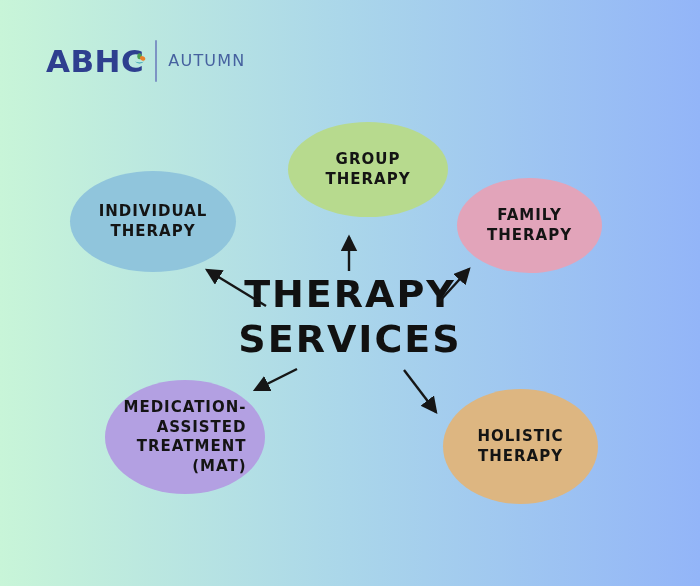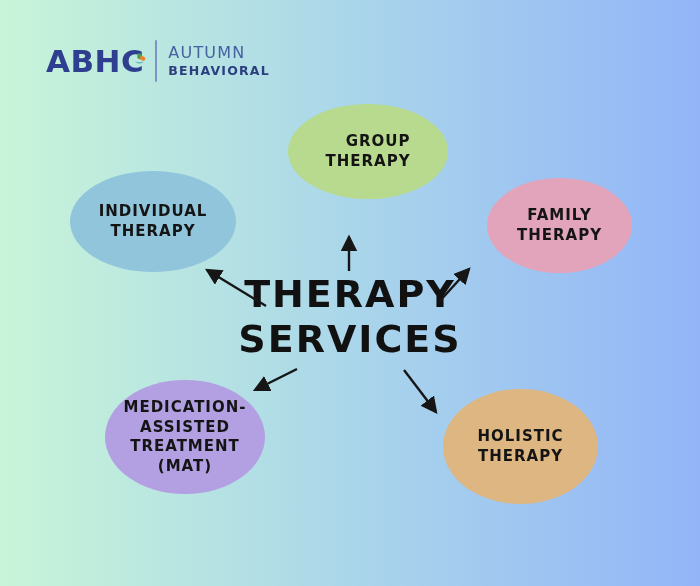--- a/index.html
+++ b/index.html
@@ -36,23 +36,23 @@
   .node{
     position:absolute;border-radius:50%;
     display:flex;align-items:center;justify-content:center;
     text-align:center;
   }
   .node-label{
     white-space:pre-line;
     font-size:15px;font-weight:800;color:#141414;
     letter-spacing:1px;line-height:1.3;
   }
-  #node-group     {left:288px;top:104px;width:160px;height:95px;text-align:right;}
+  #node-group     {left:288px;top:122px;width:160px;height:95px;}
   #node-individual{left:70px; top:171px;width:166px;height:101px;}
-  #node-family    {left:487px;top:178px;width:145px;height:95px;}
+  #node-family    {left:457px;top:178px;width:145px;height:95px;}
   #node-mat       {left:105px;top:380px;width:160px;height:114px;}
   #node-holistic  {left:443px;top:389px;width:155px;height:115px;}
 
   
   .center-title{
     position:absolute;left:350px;top:272px;
     transform:translateX(-50%);
     text-align:center;color:#111;
     font-weight:900;font-size:38px;letter-spacing:2px;
     line-height:1.18;white-space:nowrap;
@@ -79,40 +79,39 @@
       <span>ABHC</span>
       <svg class="logo-leaf" viewBox="0 0 13 13">
         <ellipse cx="6.5" cy="3.2" rx="2.2" ry="3" fill="#4a9e4f"></ellipse>
         <ellipse cx="9.6" cy="5.4" rx="2.8" ry="2.1" fill="#e8822a" transform="rotate(30 9.6 5.4)"></ellipse>
         <path d="M2 8.5 Q6.5 12.5 11 8.5 Q6.5 10.5 2 8.5 Z" fill="#2e9fb0"></path>
       </svg>
     </div>
     <div class="logo-divider"></div>
     <div class="logo-text">
       <span class="logo-l1">AUTUMN</span>
-      <span class="logo-l2">BEHAVIORAL</span>
     </div>
   </div>
 
   <div class="node" id="node-group" style="background: rgb(183, 218, 142);">
     <span class="node-label">GROUP
 THERAPY</span>
   </div>
 
   <div class="node" id="node-individual" style="background: rgb(144, 197, 220);">
     <span class="node-label">INDIVIDUAL
 THERAPY</span>
   </div>
 
   <div class="node" id="node-family" style="background: rgb(226, 164, 186);">
     <span class="node-label">FAMILY
 THERAPY</span>
   </div>
 
-  <div class="node" id="node-mat" style="background: rgb(179, 160, 226);">
+  <div class="node" id="node-mat" style="background: rgb(179, 160, 226); text-align: right;">
     <span class="node-label">MEDICATION-
 ASSISTED
 TREATMENT
 (MAT)</span>
   </div>
 
   <div class="node" id="node-holistic" style="background: rgb(221, 182, 129); justify-content: center;">
     <span class="node-label">HOLISTIC
 THERAPY</span>
   </div>

